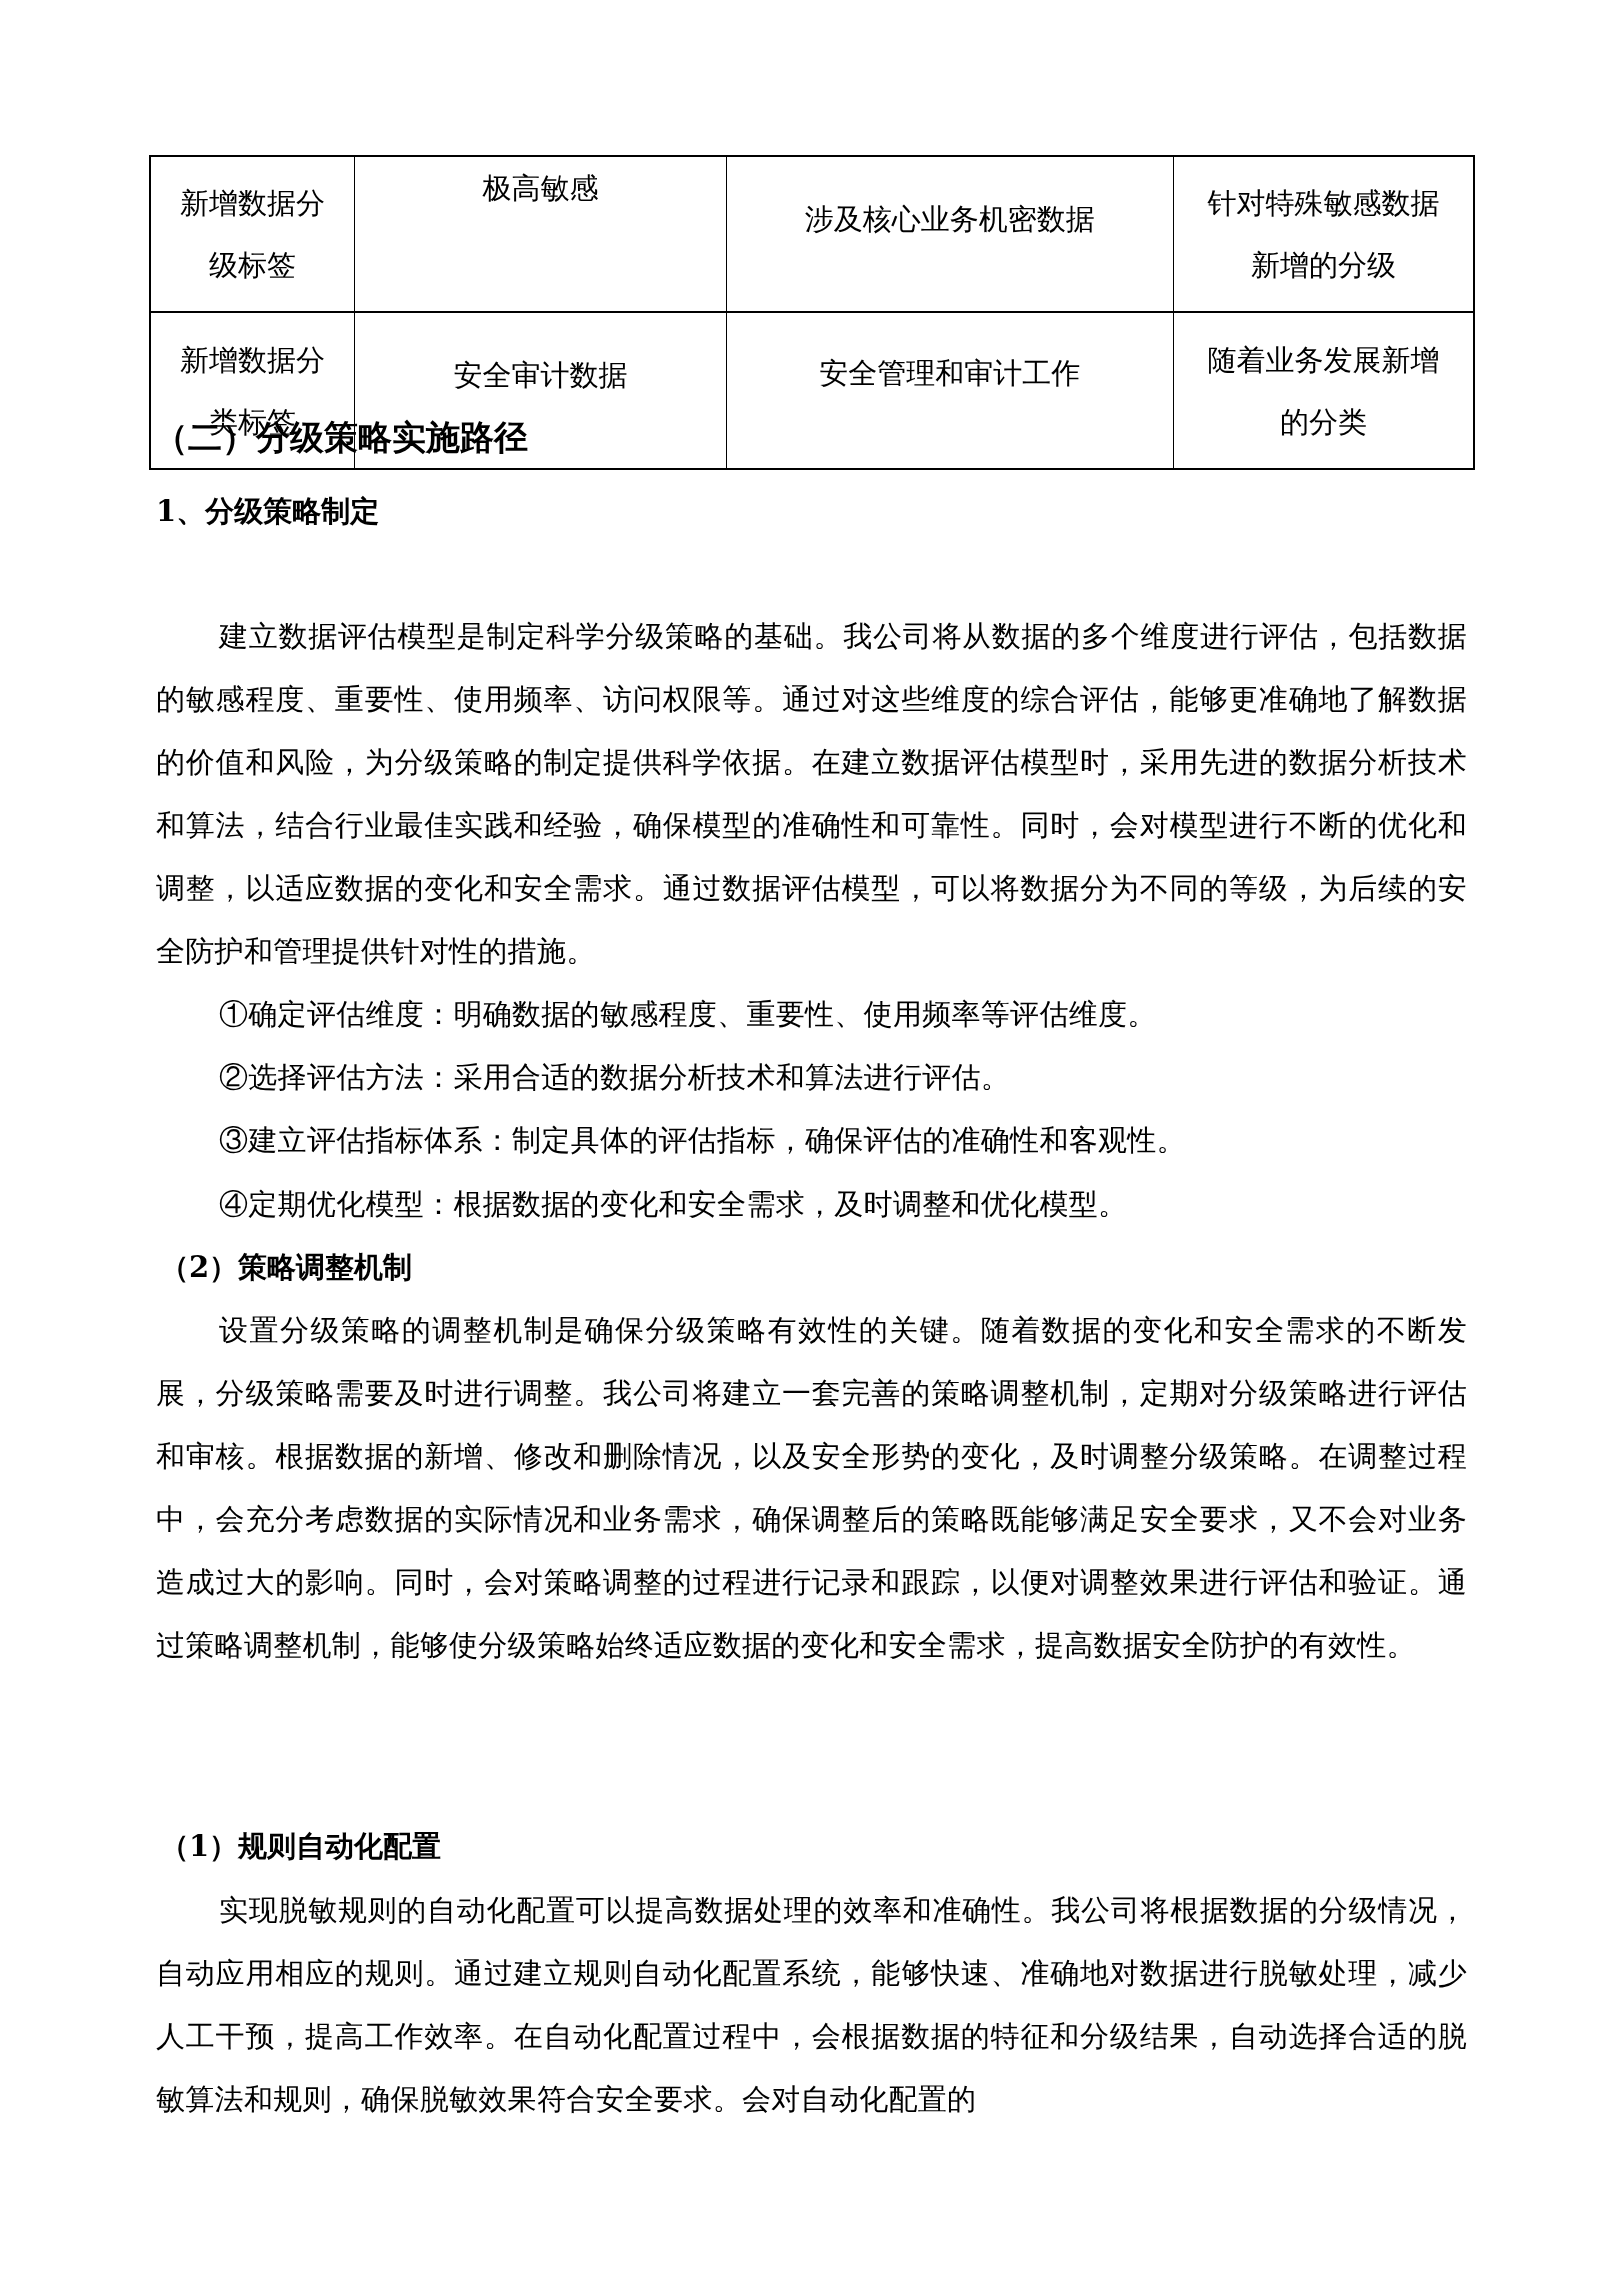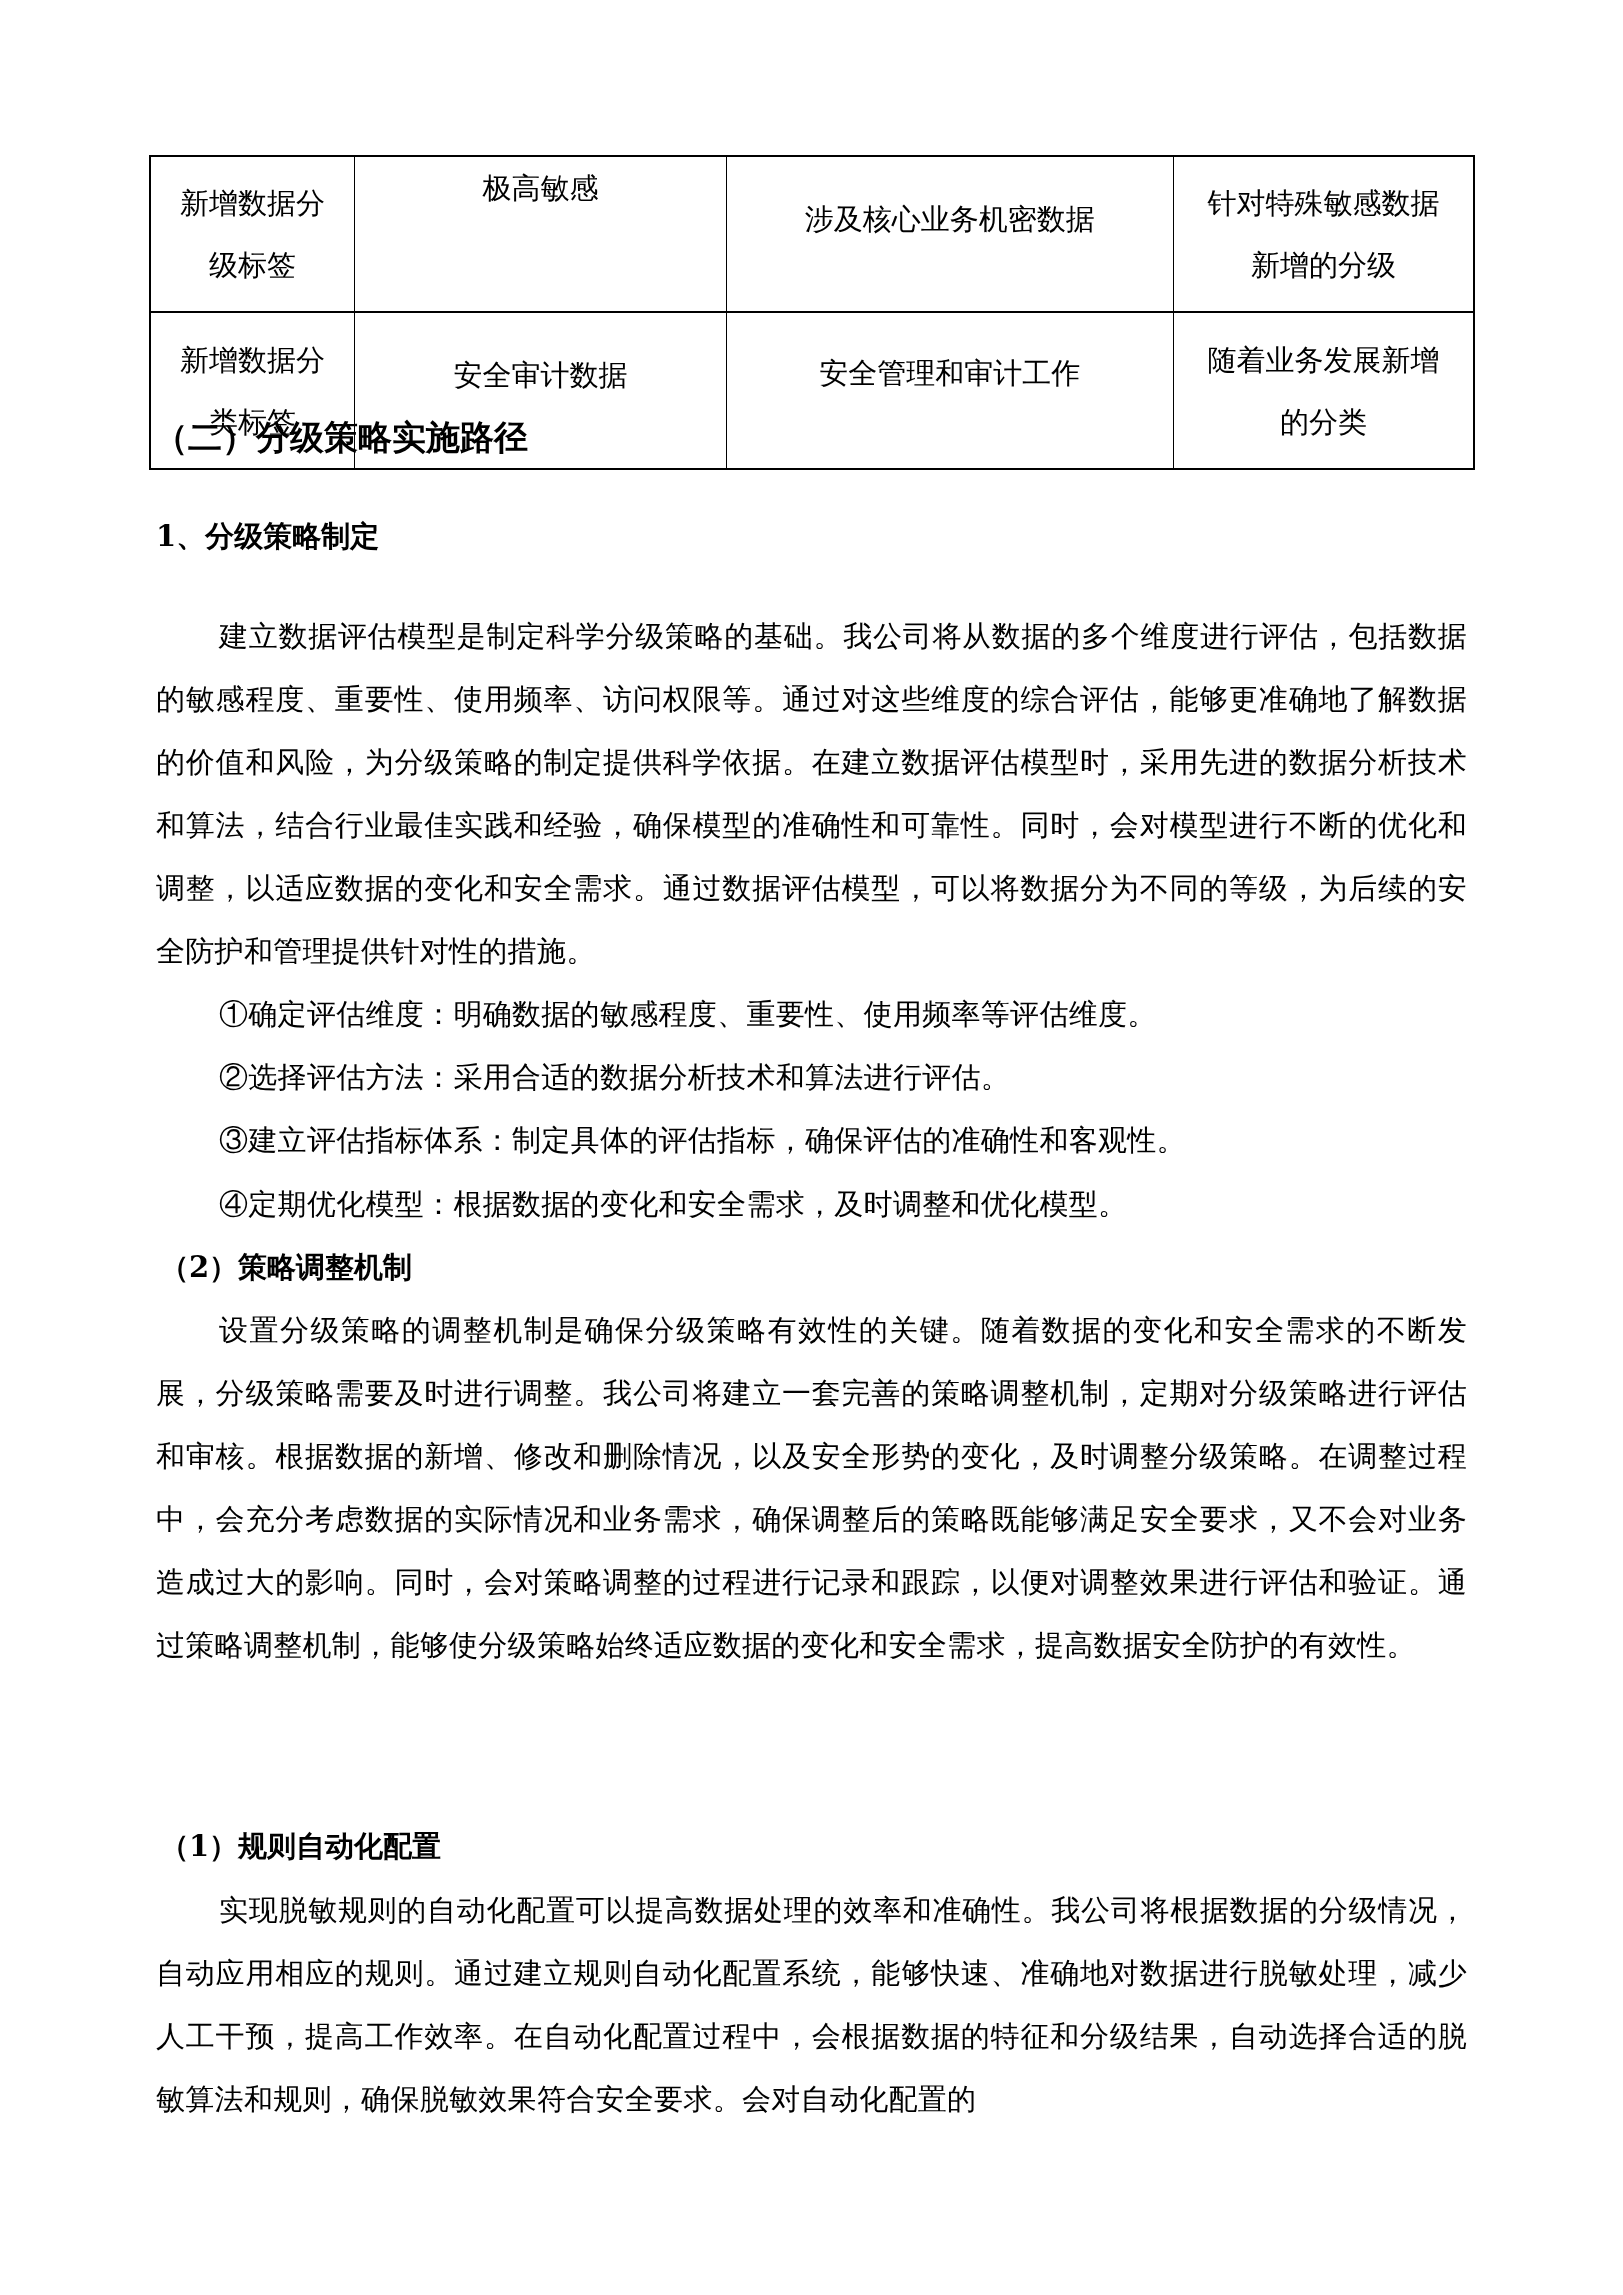--- a/index.html
+++ b/index.html
@@ -65,21 +65,21 @@
       <td class="thin-l">
         <div>随着业务发展新增</div>
         <div>的分类</div>
       </td>
     </tr>
   </tbody>
     </table>
 
   <div class="blk h2" style="top:406px; left:154px;">（二）分级策略实施路径</div>
 
-  <div class="blk h3" style="top:505px;">1、分级策略制定</div>
+  <div class="blk h3" style="top:480px;">1、分级策略制定</div>
 
 
   <div class="blk p" style="top:605px;">建立数据评估模型是制定科学分级策略的基础。我公司将从数据的多个维度进行评估，包括数据的敏感程度、重要性、使用频率、访问权限等。通过对这些维度的综合评估，能够更准确地了解数据的价值和风险，为分级策略的制定提供科学依据。在建立数据评估模型时，采用先进的数据分析技术和算法，结合行业最佳实践和经验，确保模型的准确性和可靠性。同时，会对模型进行不断的优化和调整，以适应数据的变化和安全需求。通过数据评估模型，可以将数据分为不同的等级，为后续的安全防护和管理提供针对性的措施。</div>
 
   <div class="blk li" style="top:983px;">①确定评估维度：明确数据的敏感程度、重要性、使用频率等评估维度。</div>
   <div class="blk li" style="top:1046px;">②选择评估方法：采用合适的数据分析技术和算法进行评估。</div>
   <div class="blk li" style="top:1109px;">③建立评估指标体系：制定具体的评估指标，确保评估的准确性和客观性。</div>
   <div class="blk li" style="top:1173px;">④定期优化模型：根据数据的变化和安全需求，及时调整和优化模型。</div>
 
   <div class="blk h4" style="top:1236px;">（2）策略调整机制</div>

